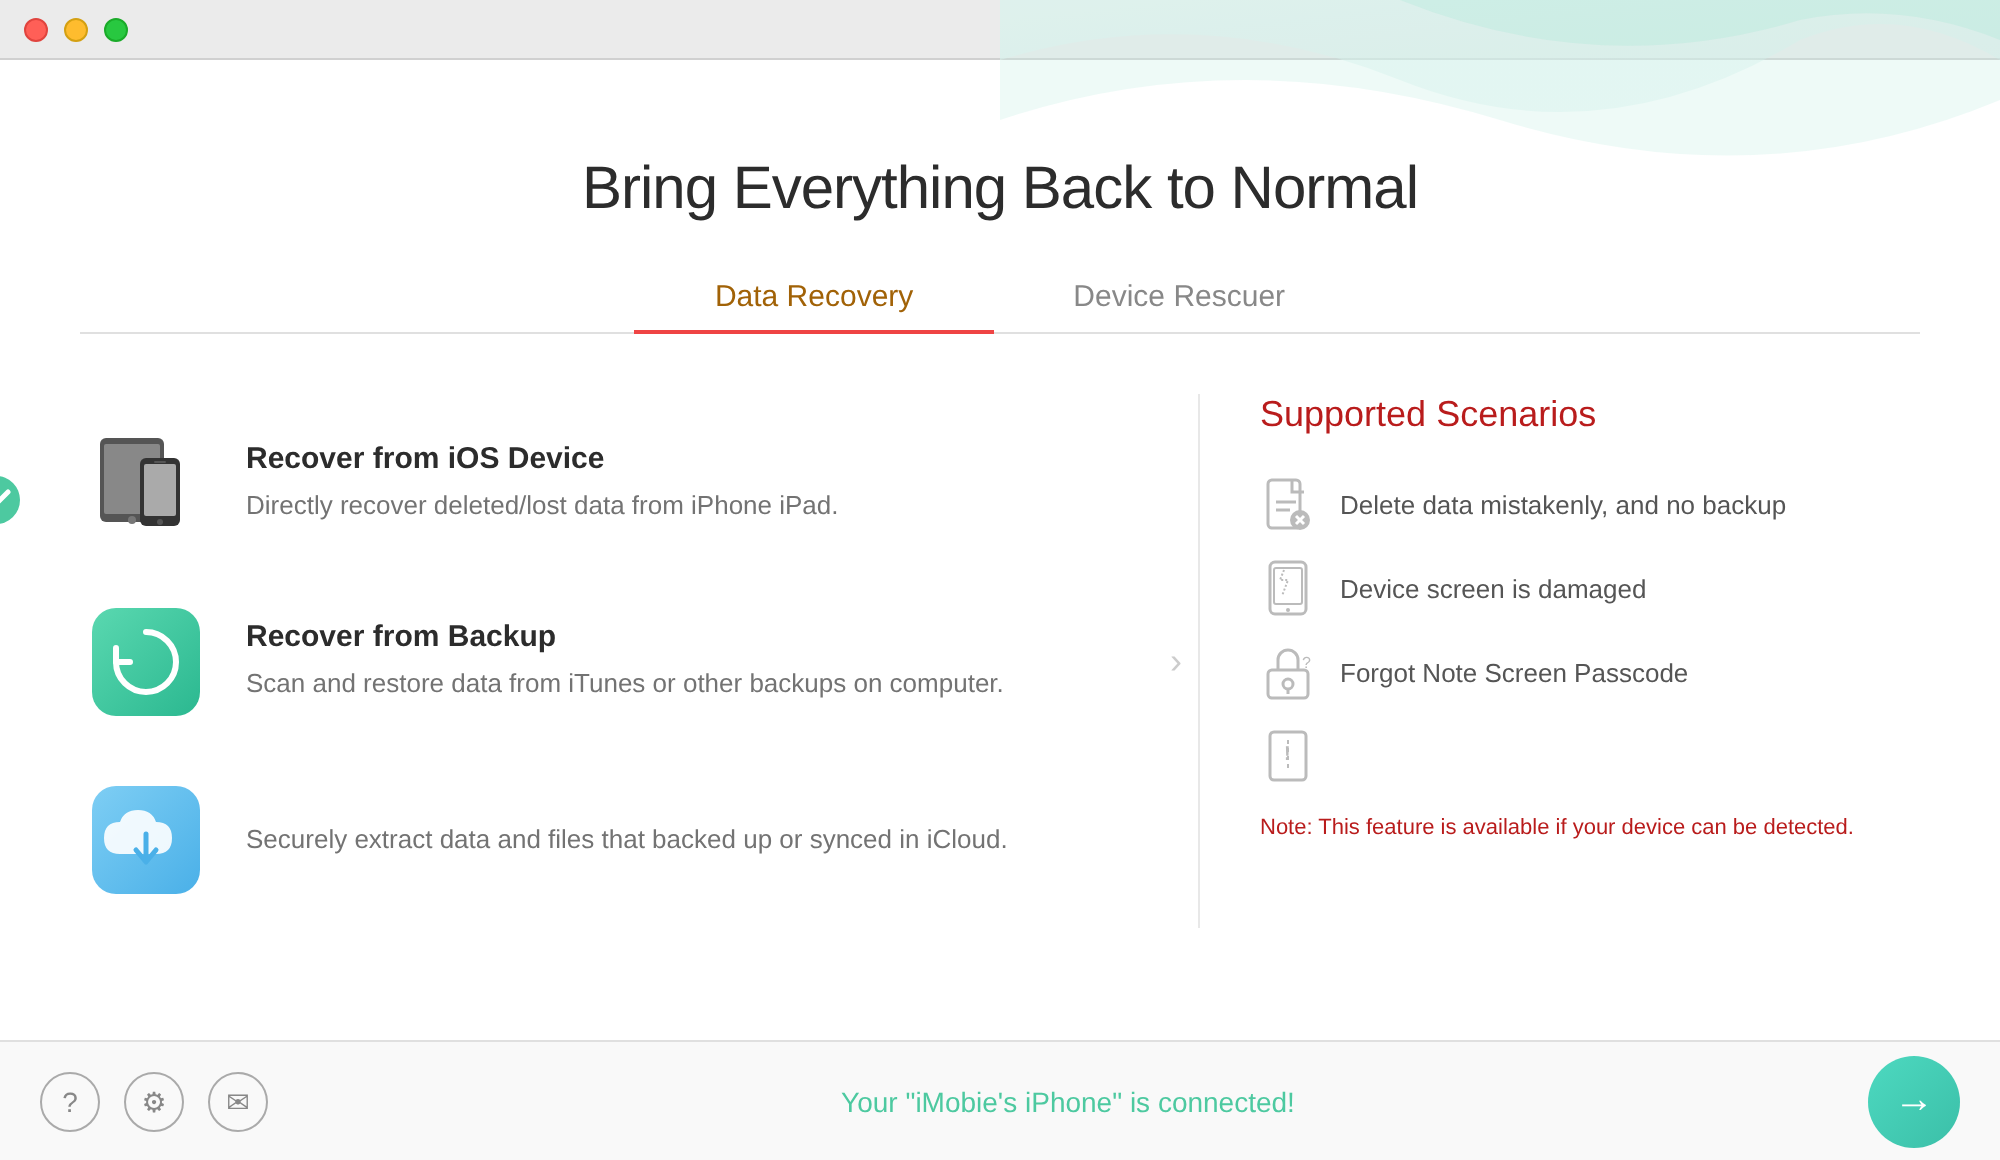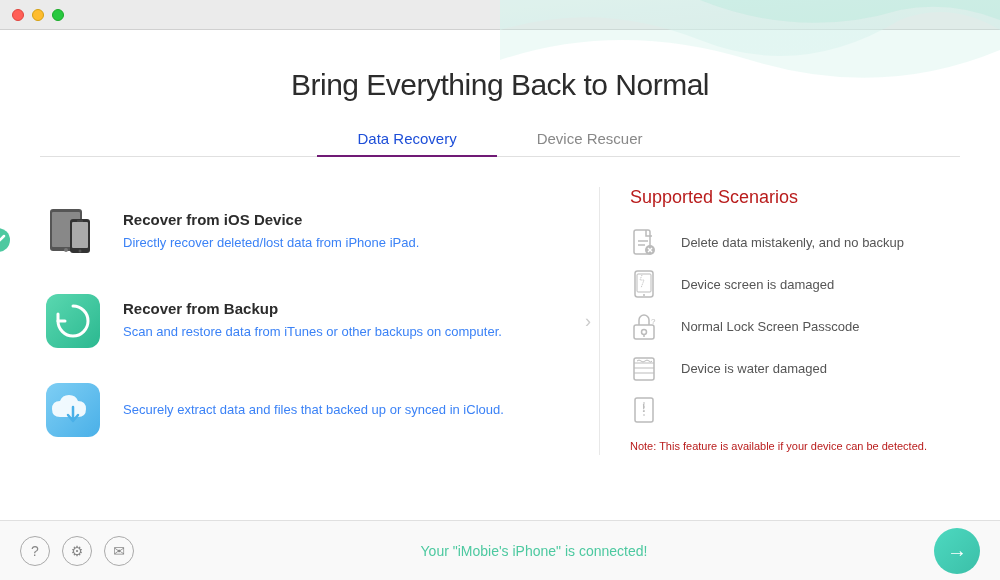--- a/index.html
+++ b/index.html
@@ -54,21 +54,21 @@
       width: 100%;
       height: calc(580px - 30px - 60px);
       background: white;
       padding: 0 40px;
       overflow: hidden;
     }
 
     
     .headline {
       text-align: center;
-      padding-top: 38px;
+      padding-top: 48px;
       padding-bottom: 20px;
     }
 
     .headline h1 {
       font-size: 30px;
       font-weight: 300;
       color: #2c2c2c;
       letter-spacing: -0.5px;
     }
 
@@ -83,22 +83,22 @@
     .tab {
       padding: 8px 40px;
       font-size: 15px;
       cursor: pointer;
       color: #888;
       border-bottom: 2px solid transparent;
       margin-bottom: -1px;
     }
 
     .tab.active {
-      color: #1d4ed8;
-      border-bottom: 2px solid #701a75;
+      color: #a16207;
+      border-bottom: 2px solid #ef4444;
     }
 
     
     .content-area {
       display: flex;
       gap: 0;
     }
 
     
     .left-col {
@@ -127,42 +127,42 @@
 
     .recovery-item-text h3 {
       font-size: 15px;
       font-weight: 600;
       color: #2c2c2c;
       margin-bottom: 5px;
     }
 
     .recovery-item-text p {
       font-size: 13px;
-      color: #3b82f6;
+      color: #737373;
       line-height: 1.5;
     }
 
     
     .right-col {
       width: 360px;
       padding-left: 30px;
     }
 
     .right-col h2 {
       font-size: 18px;
       font-weight: 400;
       color: #b91c1c;
       margin-bottom: 20px;
     }
 
     .scenario-item {
       display: flex;
       align-items: center;
       margin-bottom: 14px;
-      gap: 23px;
+      gap: 12px;
     }
 
     .scenario-icon {
       width: 28px;
       height: 28px;
       flex-shrink: 0;
       display: flex;
       align-items: center;
       justify-content: center;
     }
@@ -393,36 +393,23 @@
         <div class="scenario-icon">
           <svg width="24" height="28" viewBox="0 0 24 28">
             <rect x="2" y="13" width="20" height="14" rx="2" fill="none" stroke="#bbb" stroke-width="1.5"></rect>
             <path d="M7,13 L7,8 A5,5 0 0,1 17,8 L17,13" fill="none" stroke="#bbb" stroke-width="1.5"></path>
             <circle cx="12" cy="20" r="2.5" fill="none" stroke="#bbb" stroke-width="1.5"></circle>
             <line x1="12" y1="22" x2="12" y2="25" stroke="#bbb" stroke-width="1.5"></line>
 
             <text x="19" y="12" font-size="8" fill="#bbb" font-family="sans-serif">?</text>
           </svg>
         </div>
-        <span>Normal Lock Screen Passcode</span>
+        <span>Forgot Note Screen Passcode</span>
       </div>
 
-      <div class="scenario-item">
-        <div class="scenario-icon">
-          <svg width="22" height="28" viewBox="0 0 22 28">
-            <rect x="1" y="4" width="20" height="22" rx="2" fill="none" stroke="#bbb" stroke-width="1.5"></rect>
-            <line x1="1" y1="9" x2="21" y2="9" stroke="#bbb" stroke-width="1"></line>
-            <line x1="1" y1="14" x2="21" y2="14" stroke="#bbb" stroke-width="1"></line>
-            <line x1="1" y1="19" x2="21" y2="19" stroke="#bbb" stroke-width="1"></line>
-
-            <path d="M4,7 Q6,5 8,7 Q10,9 12,7 Q14,5 16,7 Q18,9 19,7" fill="none" stroke="#bbb" stroke-width="1"></path>
-          </svg>
-        </div>
-        <span>Device is water damaged</span>
-      </div>
 
       <div class="scenario-item">
         <div class="scenario-icon">
           <svg width="22" height="28" viewBox="0 0 22 28">
             <rect x="2" y="2" width="18" height="24" rx="2" fill="none" stroke="#bbb" stroke-width="1.5"></rect>
             <line x1="11" y1="6" x2="11" y2="22" stroke="#bbb" stroke-width="1" stroke-dasharray="2,2"></line>
             <text x="9" y="16" font-size="10" fill="#bbb" font-family="sans-serif" font-weight="bold">!</text>
           </svg>
         </div>
       </div>

